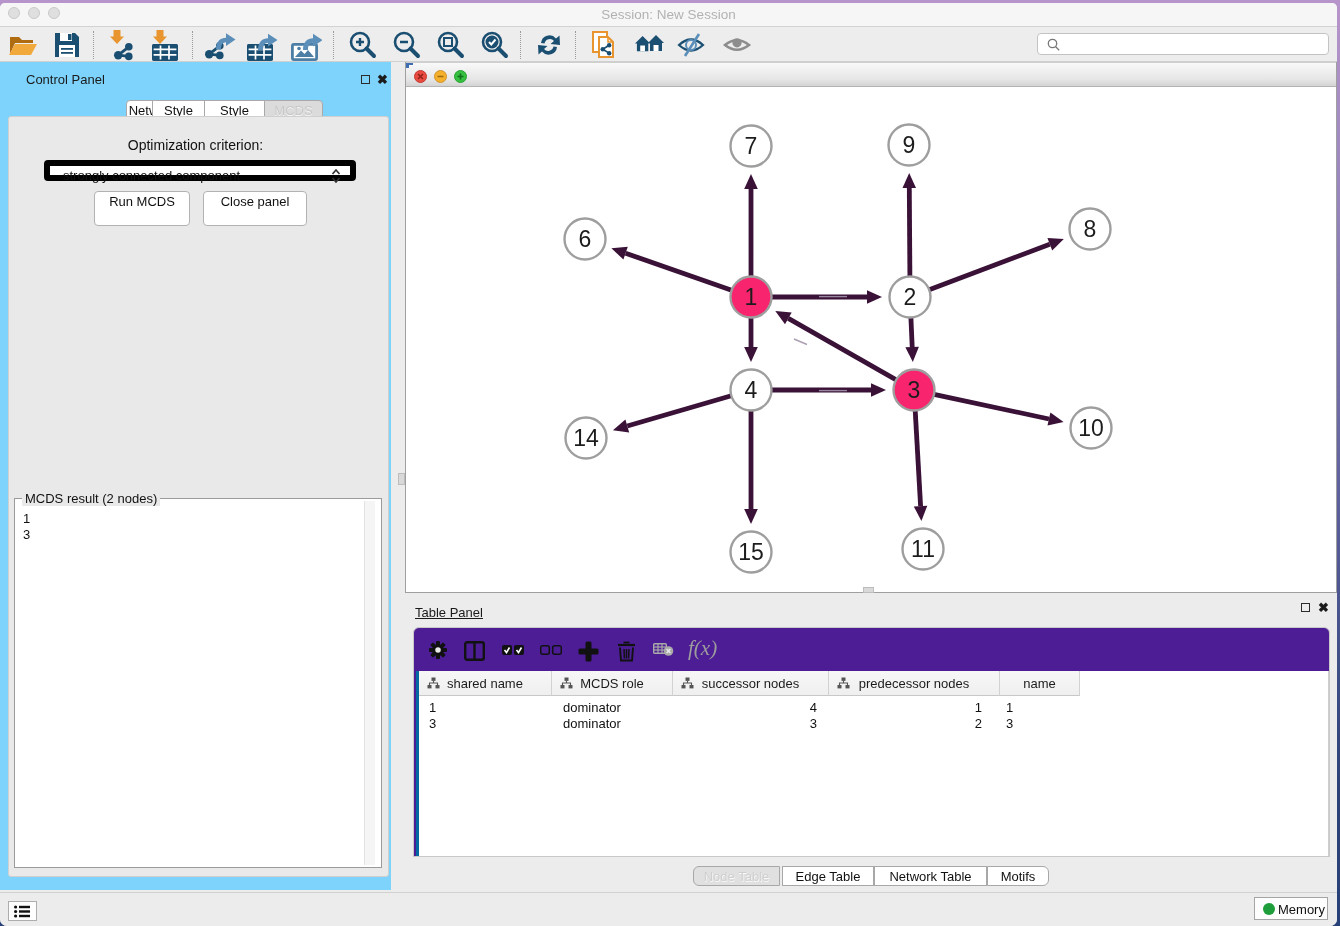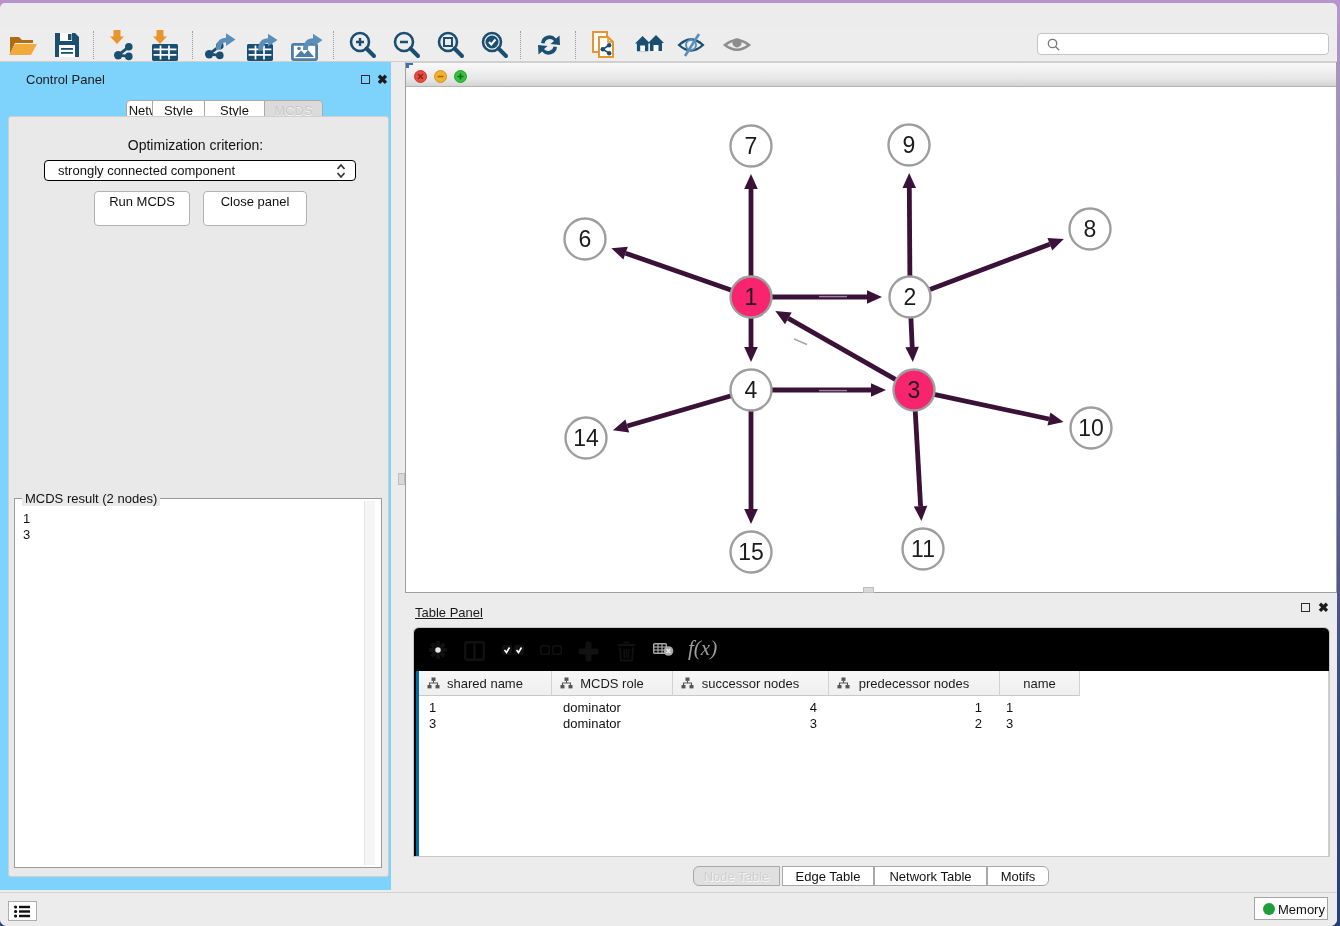--- a/index.html
+++ b/index.html
@@ -18,48 +18,54 @@
 #searchbox{position:absolute;left:1037px;top:6px;width:292px;height:22px;background:#fff;border:1px solid #c3c3c3;border-radius:4px;}
 
 #cpanel{position:absolute;left:0;top:59px;width:391px;height:828px;background:#7dd3fc;}
 #cp-head{position:absolute;left:0;top:0;width:100%;height:30px;}
 .panel-title{font-size:13px;color:#1a1a1a;}
 .sq-btn{position:absolute;width:9px;height:9px;border:1.5px solid #2b2b2b;background:transparent;}
 .x-btn{position:absolute;font-size:13px;font-weight:bold;color:#1b1b1b;line-height:12px;}
 .tab{position:absolute;top:38px;height:19px;background:#fff;border:1px solid #a9a9a9;font-size:13px;color:#111;text-align:center;line-height:19px;}
 #cp-tabpane{position:absolute;left:8px;top:54px;width:381px;height:761px;background:#e9e9e9;border:1px solid #cfcfcf;border-radius:3px;}
 #opt-label{position:absolute;left:0;top:75px;width:100%;text-align:center;font-size:14px;color:#111;}
-#dropdown{position:absolute;left:44px;top:98px;width:312px;height:21px;background:#fff;border:1px solid #000000;border-radius:4px;font-size:13px;color:#111;line-height:19px;padding-left:13px;}
+#dropdown{position:absolute;left:44px;top:98px;width:312px;height:21px;background:#fff;border:6px solid #000000;border-radius:4px;font-size:13px;color:#111;line-height:19px;padding-left:13px;}
 .btn{position:absolute;top:129px;height:35px;background:#fff;border:1px solid #b2b2b2;border-radius:4px;font-size:13px;color:#111;text-align:center;line-height:19px;}
 #mcds-box{position:absolute;left:14px;top:436px;width:368px;height:370px;border:1px solid #9b9b9b;background:#fff;}
 #mcds-legend{position:absolute;left:7px;top:-8px;background:#e9e9e9;padding:0 3px;font-size:13px;color:#111;}
 #mcds-scroll{position:absolute;right:6px;top:2px;width:11px;height:364px;background:#f5f5f5;border-left:1px solid #e2e2e2;}
 
 #vgrip{position:absolute;left:398px;top:470px;width:7px;height:12px;background:#d9d9d9;border:1px solid #bdbdbd;}
 
 #netwin{position:absolute;left:405px;top:59px;width:932px;height:531px;background:#fff;border:1px solid #9f9f9f;border-top:none;}
 #net-titlebar{position:absolute;left:0;top:0;width:100%;height:25px;background:linear-gradient(180deg,#f9f9f9,#e6e6e6 70%,#d4d4d4);border-bottom:1px solid #b4b4b4;border-top:1px solid #cfcfcf;}
 .mtl{position:absolute;top:7px;width:13px;height:13px;border-radius:50%;}
 #net-title{position:absolute;top:5px;left:0;width:100%;text-align:center;font-size:13px;font-weight:bold;color:#1c1c1c;}
 #canvas{position:absolute;left:0;top:26px;width:930px;height:504px;background:#fff;}
 #hgrip{position:absolute;left:863px;top:584px;width:11px;height:6px;background:#d9d9d9;border:1px solid #bdbdbd;}
 
 #tpanel{position:absolute;left:398px;top:590px;width:939px;height:300px;background:#ececec;}
-#tp-toolbar-area{position:absolute;left:15px;top:34px;width:917px;height:230px;background:#000000;border:1px solid #c8c8c8;border-radius:6px 6px 0 0;}
+#tp-toolbar-area{position:absolute;left:15px;top:34px;width:917px;height:230px;background:#4c1d95;border:1px solid #c8c8c8;border-radius:6px 6px 0 0;}
 #tp-table{position:absolute;left:2px;top:43px;width:913px;height:185px;background:#fff;border-left:3px solid #0369a1;border-right:1px solid #cfcfcf;}
 .th-cell{position:absolute;top:0;height:25px;background:linear-gradient(180deg,#f7f7f7,#efefef);border-right:1px solid #d2d2d2;border-bottom:1px solid #c8c8c8;font-size:13px;color:#1b1b1b;}
 .td-text{position:absolute;font-size:13px;color:#111;}
 .btab{position:absolute;top:273px;height:20px;line-height:19px;border:1px solid #a8a8a8;font-size:13px;color:#111;text-align:center;line-height:20px;background:#fff;}
 .tpi{position:absolute;top:13px;}
 
 #statusbar{position:absolute;left:0;top:889px;width:1337px;height:34px;background:#ececec;border-top:1px solid #d2d2d2;}
 </style>
 </head>
 <body>
 <div id="win">
+  <div id="titlebar">
+    <div class="tl" style="left:8px;"></div>
+    <div class="tl" style="left:28px;"></div>
+    <div class="tl" style="left:48px;"></div>
+    <div id="title-text">Session: New Session</div>
+  </div>
   <div id="toolbar">
     <div class="tsep" style="left:93px"></div>
       <div class="tsep" style="left:192px"></div>
       <div class="tsep" style="left:333px"></div>
       <div class="tsep" style="left:520px"></div>
       <div class="tsep" style="left:575px"></div>
     <svg class="tbi" style="left:7px" width="32" height="30" viewBox="0 0 32 30">
         <path d="M3 7 L12 7 L15 10 L26 10 L26 13 L8 13 L3 24 Z" fill="#b06c10"></path>
         <path d="M8 14 L30 14 L24 25 L2 25 Z" fill="#f2a93c"></path>
       </svg>

